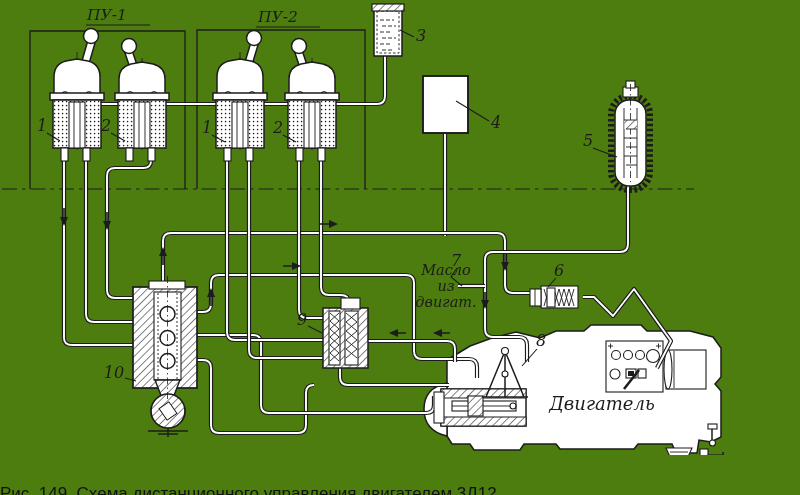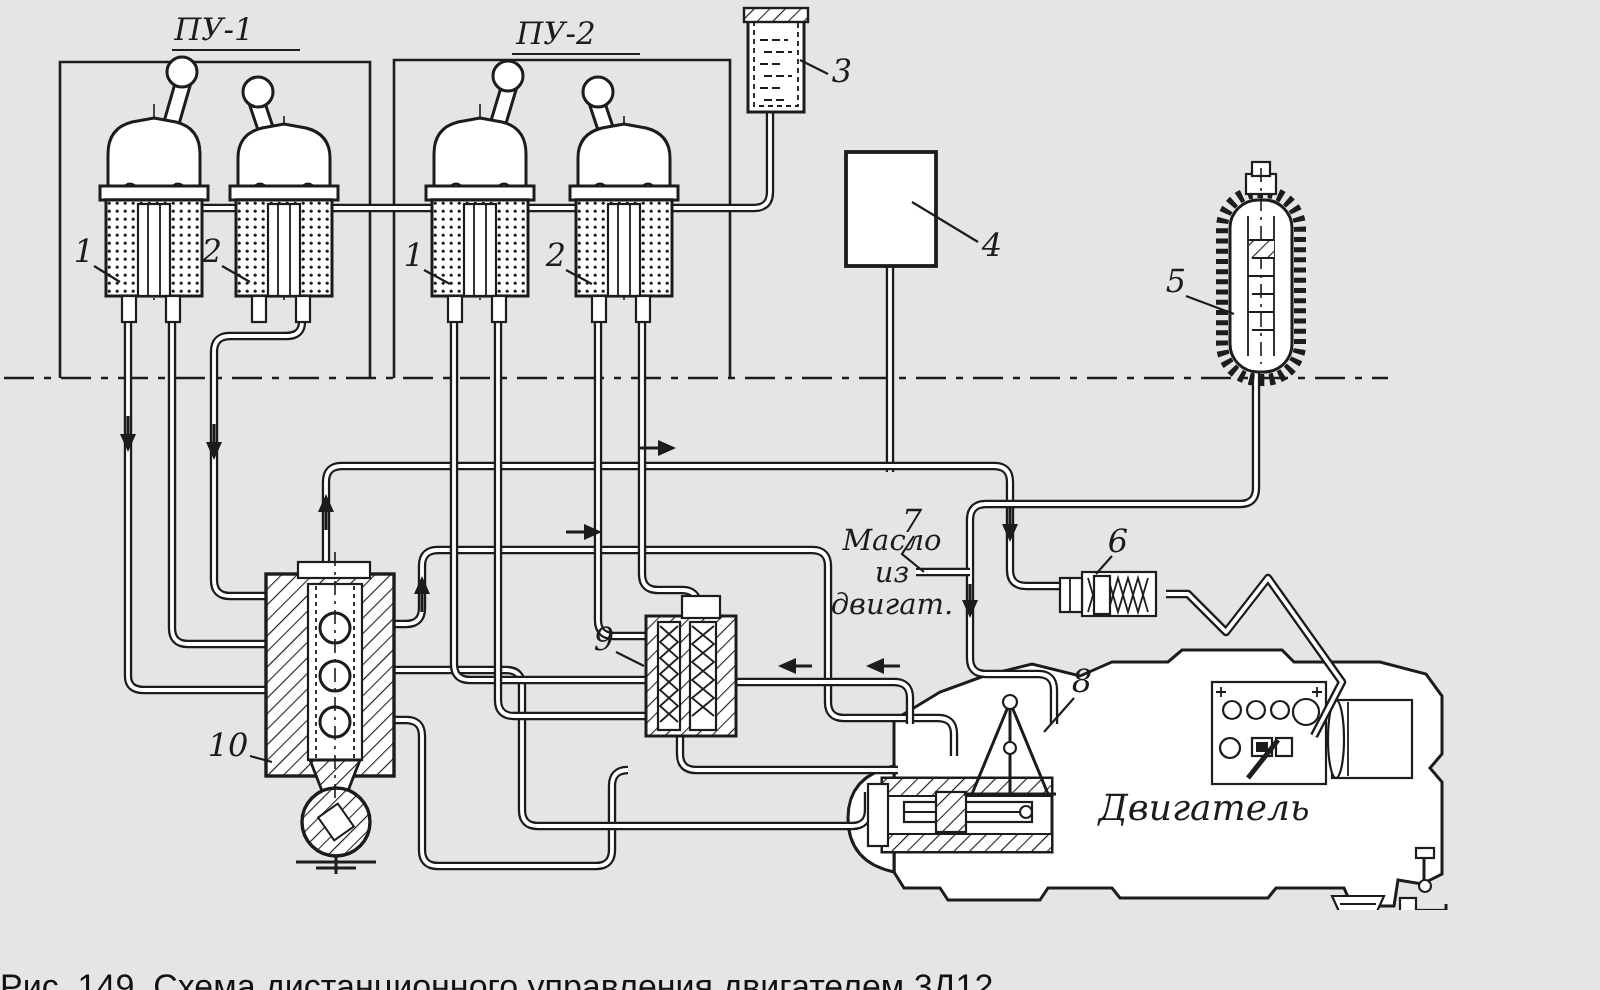--- a/index.html
+++ b/index.html
@@ -1,16 +1,16 @@
 <!DOCTYPE html>
 <html><head>
 <meta charset="utf-8">
 <style>
   html,body{margin:0;padding:0;background:#fff;}
-  .fig{position:relative;width:800px;height:495px;background:#e5e5e5;overflow:hidden;
+  .fig{position:relative;width:800px;height:495px;background:#4d7c0f;overflow:hidden;
        font-family:"DejaVu Serif", serif;}
   svg{display:block;}
   
   .po{stroke:#1c1c1c;stroke-width:4.2;fill:none;stroke-linejoin:round;stroke-linecap:butt;}
   .pi{stroke:#ffffff;stroke-width:1.9;fill:none;stroke-linejoin:round;stroke-linecap:butt;}
   .mech{stroke:#1c1c1c;stroke-width:1.5;fill:none;}
   .mechf{fill:#ffffff;stroke:#1c1c1c;stroke-width:1.5;}
   .mechf2{fill:#ffffff;stroke:#1c1c1c;stroke-width:1.1;}
   .thin{stroke:#1c1c1c;stroke-width:.9;fill:none;}
   .cl{stroke:#1c1c1c;stroke-width:.8;fill:none;stroke-dasharray:7 3 1.5 3;}

